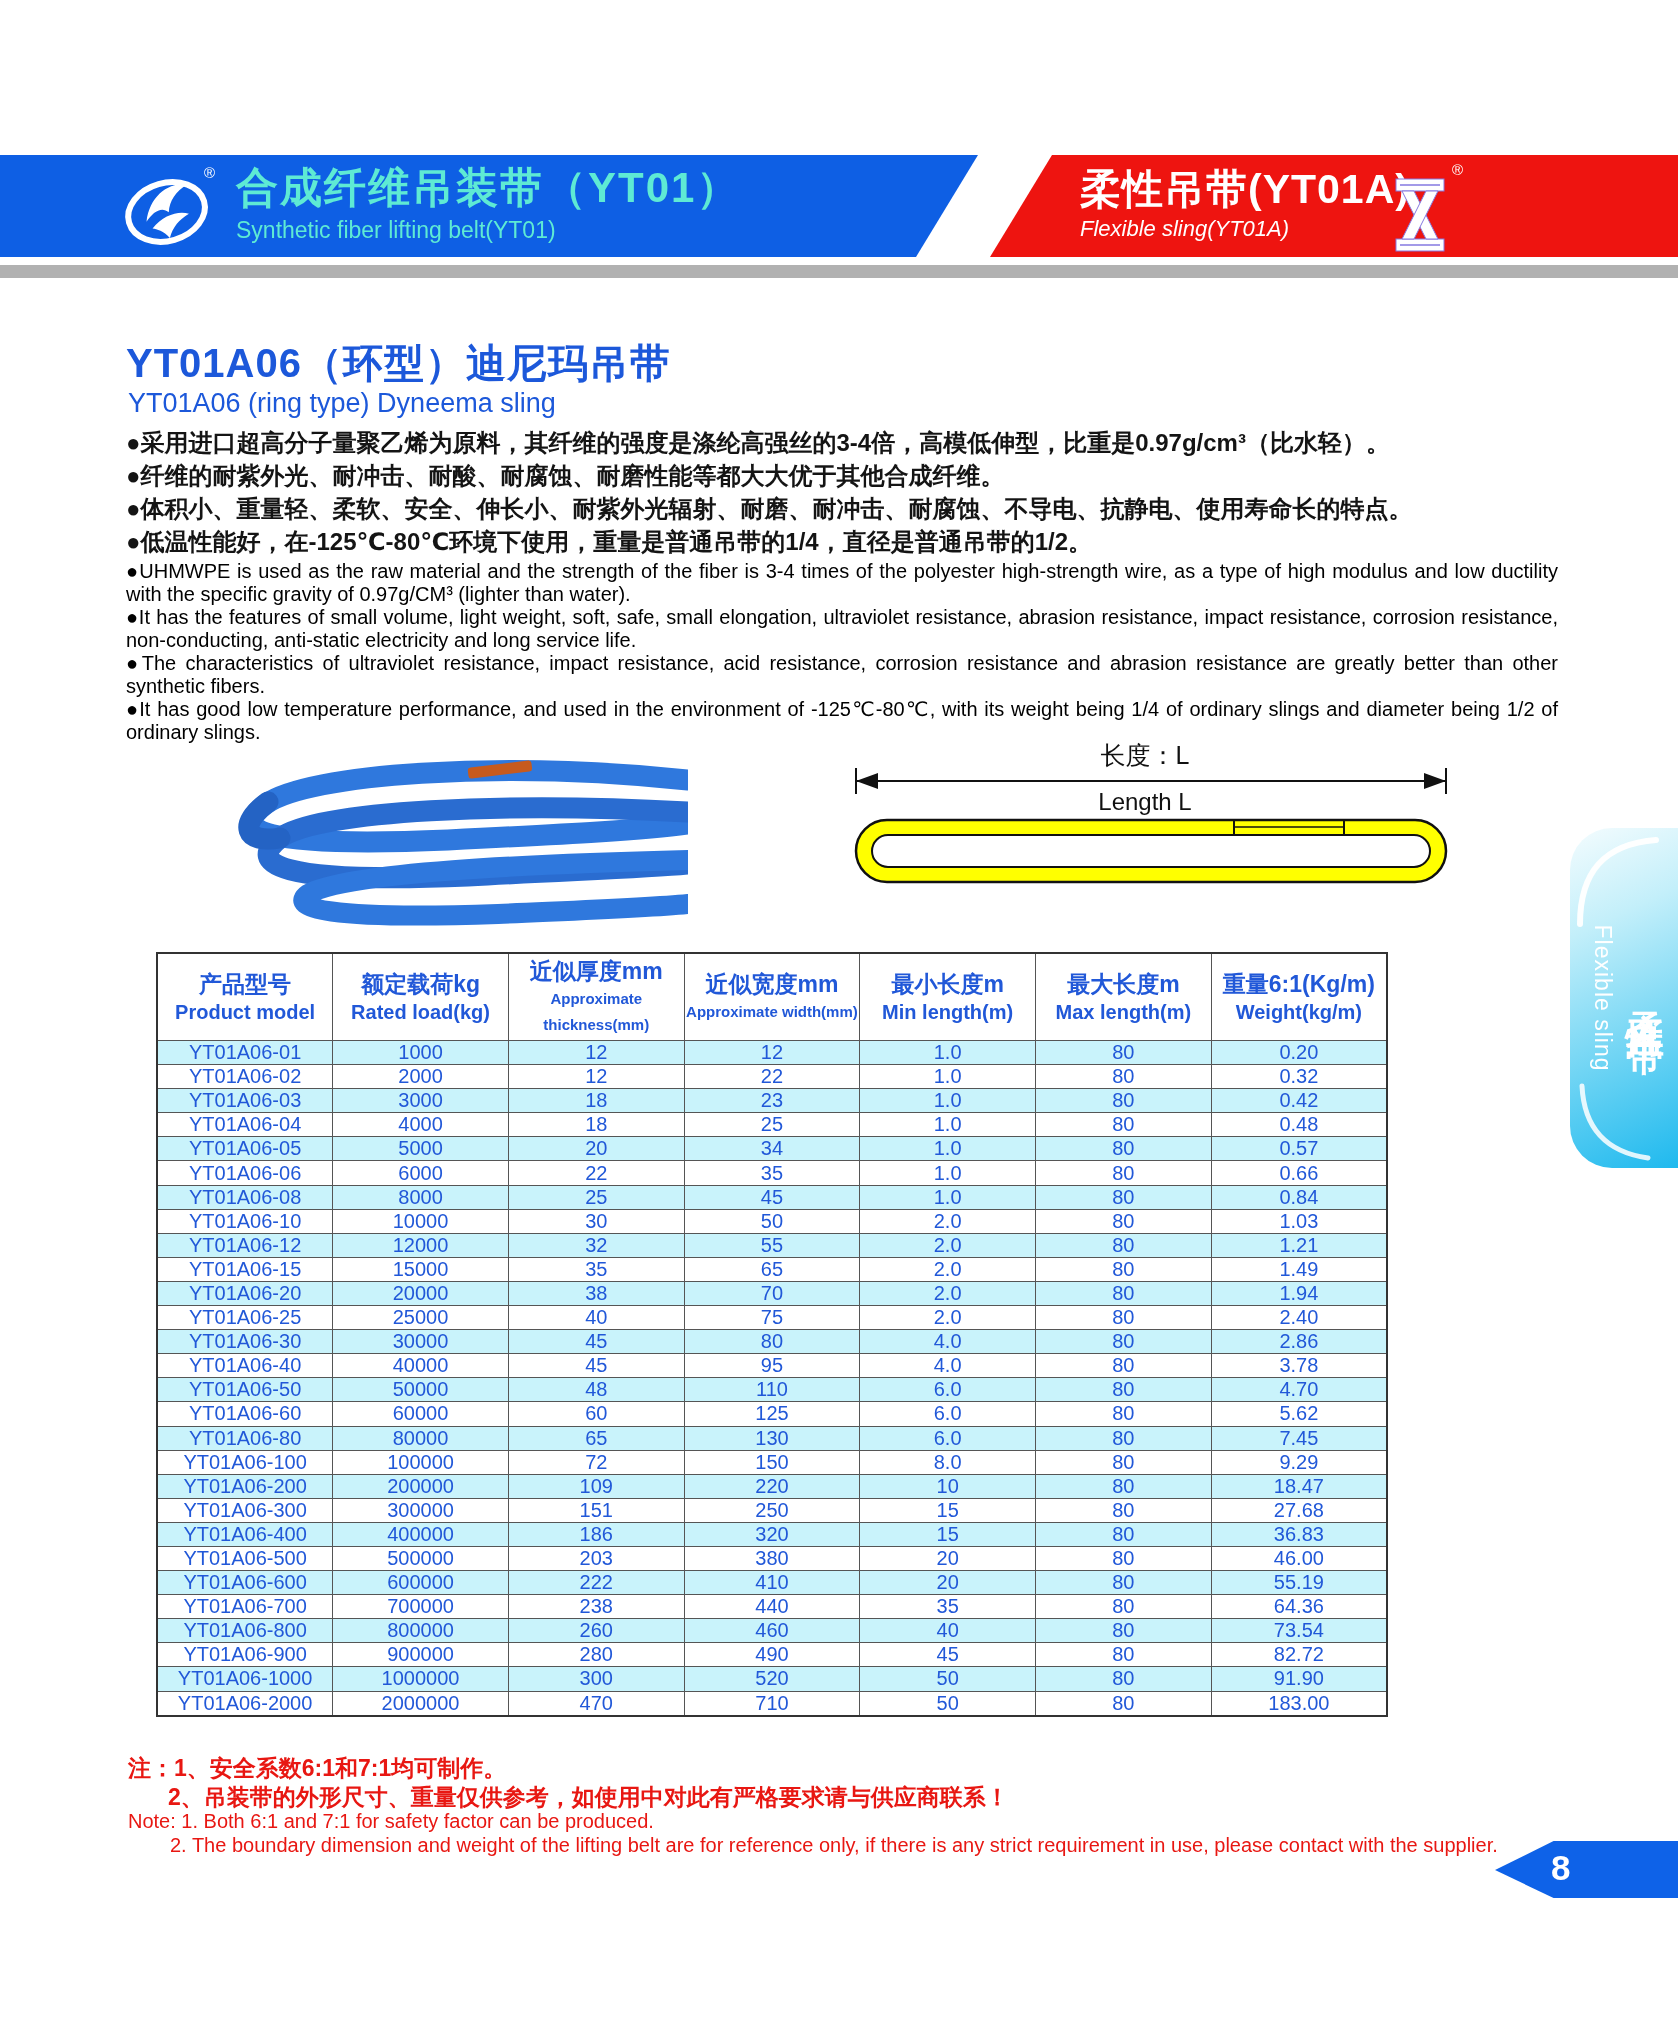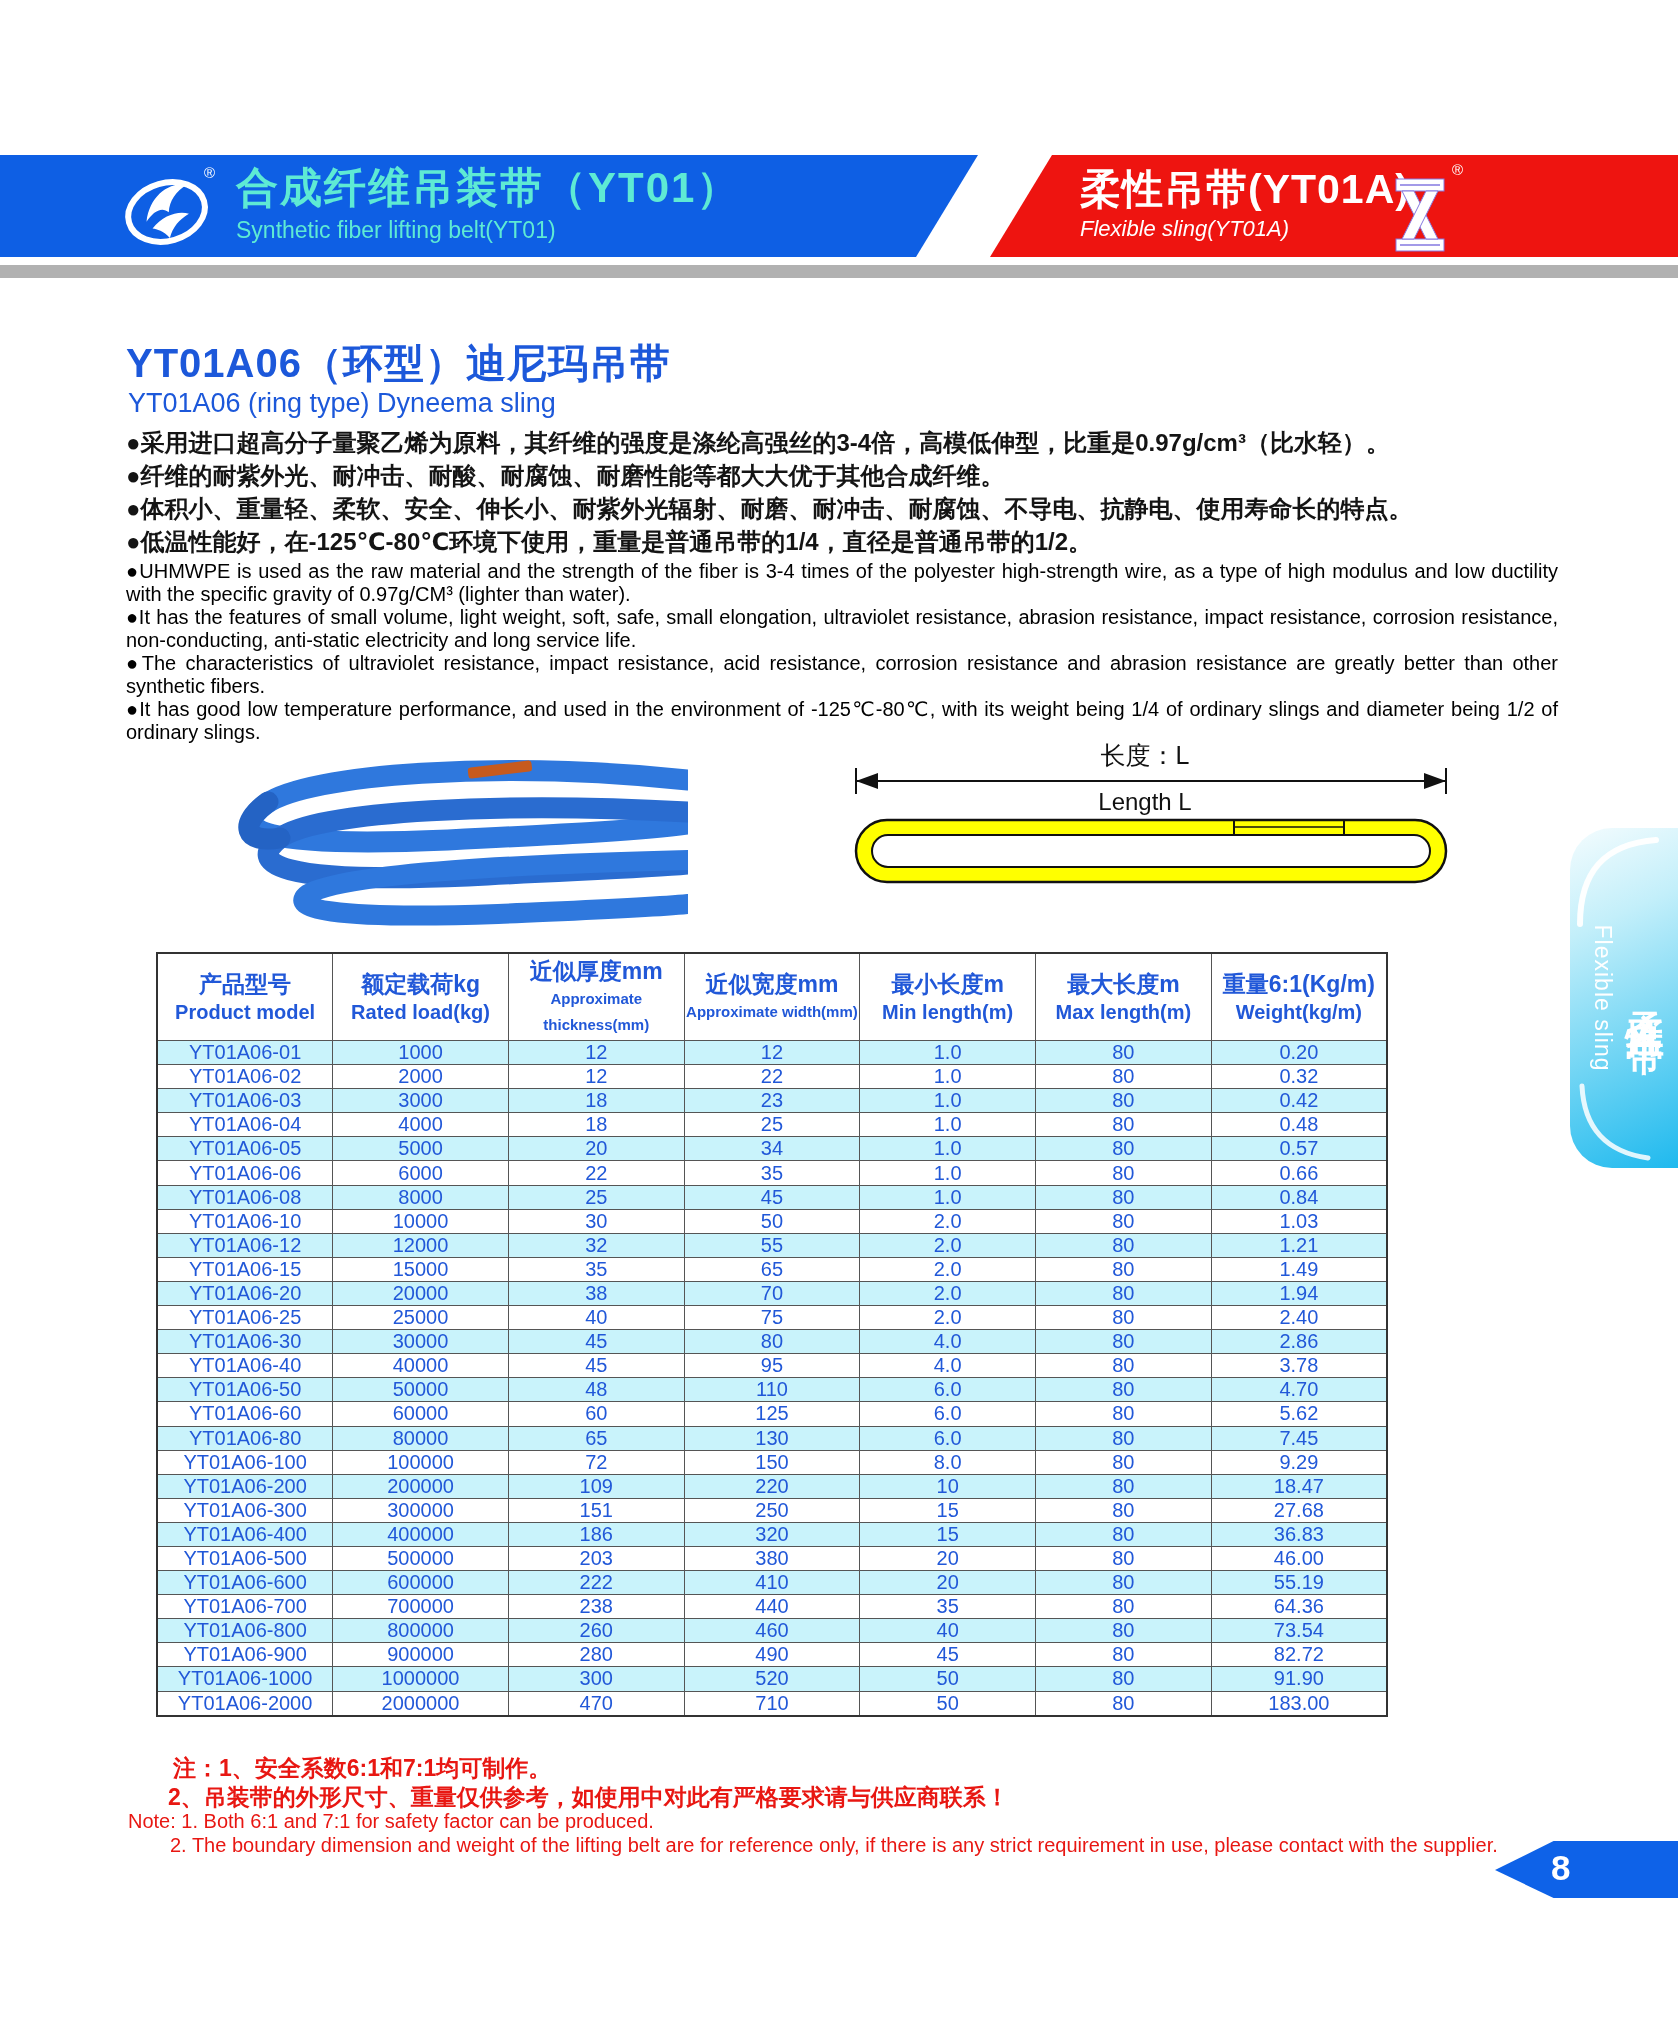--- a/index.html
+++ b/index.html
@@ -41,21 +41,21 @@
   .spec-table th, .spec-table td { border:1px solid #555; }
   .spec-table th { background:#fff; color:#2158d8; height:74px; padding:2px 0; }
   .h-zh { font-size:23px; font-weight:bold; line-height:30px; }
   .h-en { font-size:20px; font-weight:bold; line-height:26px; }
   .h-en.small { font-size:15px; }
   .spec-table td { height:24.1px; text-align:center; vertical-align:middle;
                    font-size:20px; color:#2158d8; padding:0; }
   .spec-table tr.alt td { background:#c9f3fb; }
 
   
-  .note-zh1 { position:absolute; left:128px; top:1753px; font-size:23px; font-weight:bold; color:#e81712;margin-left:45px; }
+  .note-zh1 { position:absolute; left:128px; top:1753px; font-size:23px; font-weight:bold; color:#e81712; }
   .note-zh2 { position:absolute; left:168px; top:1782px; font-size:23px; font-weight:bold; color:#e81712; }
   .note-en1 { position:absolute; left:128px; top:1810px; font-size:20px; color:#e81712; }
   .note-en2 { position:absolute; left:170px; top:1834px; font-size:20px; color:#e81712; }
 
   
   .side-tab { position:absolute; left:1570px; top:828px; width:108px; height:340px;
               border-radius:42px 0 0 42px;
               background:linear-gradient(155deg,#f4fcfe 0%,#c3effa 28%,#62d0f3 70%,#1fb9ee 100%); }
   .side-tab .arc { position:absolute; left:0; top:0; }
   .tab-zh { position:absolute; right:8px;  top:50%; transform:translateY(-50%);

